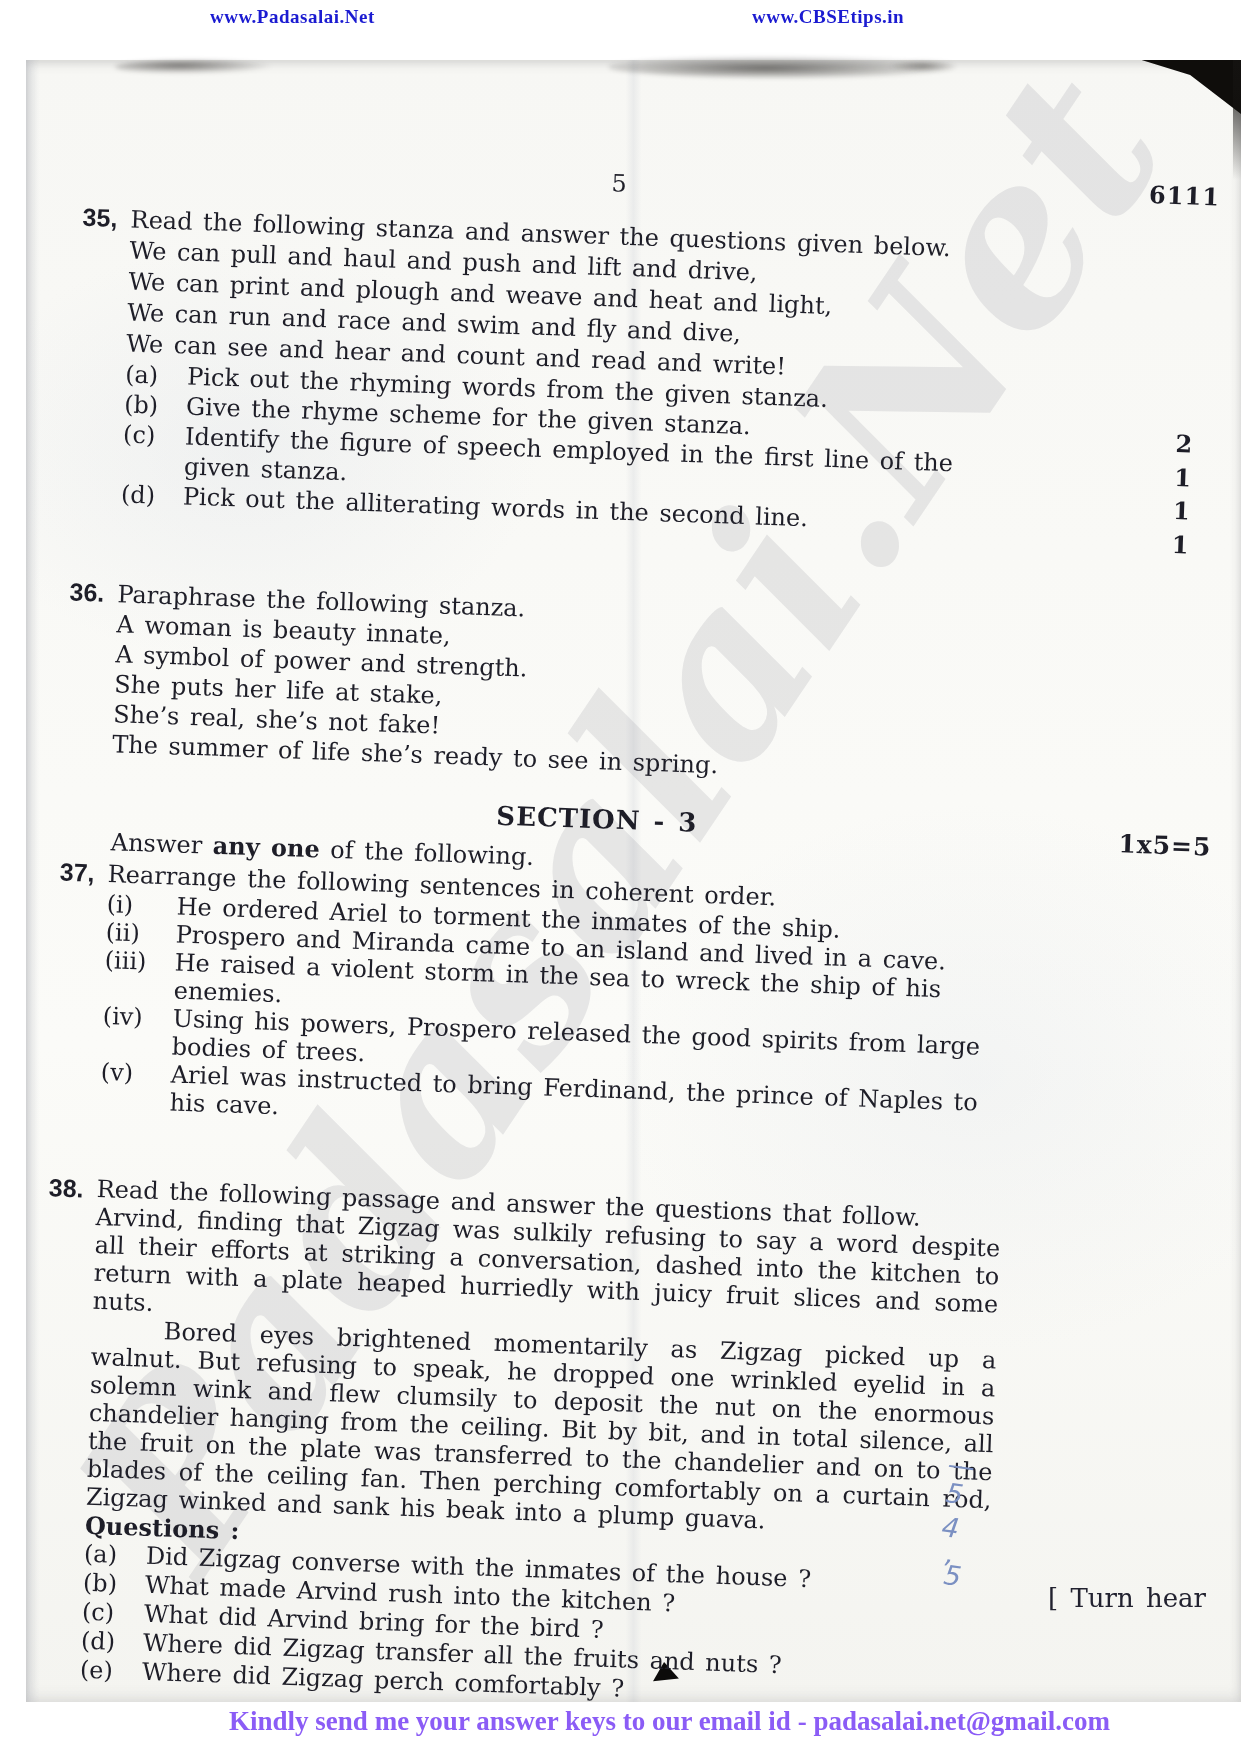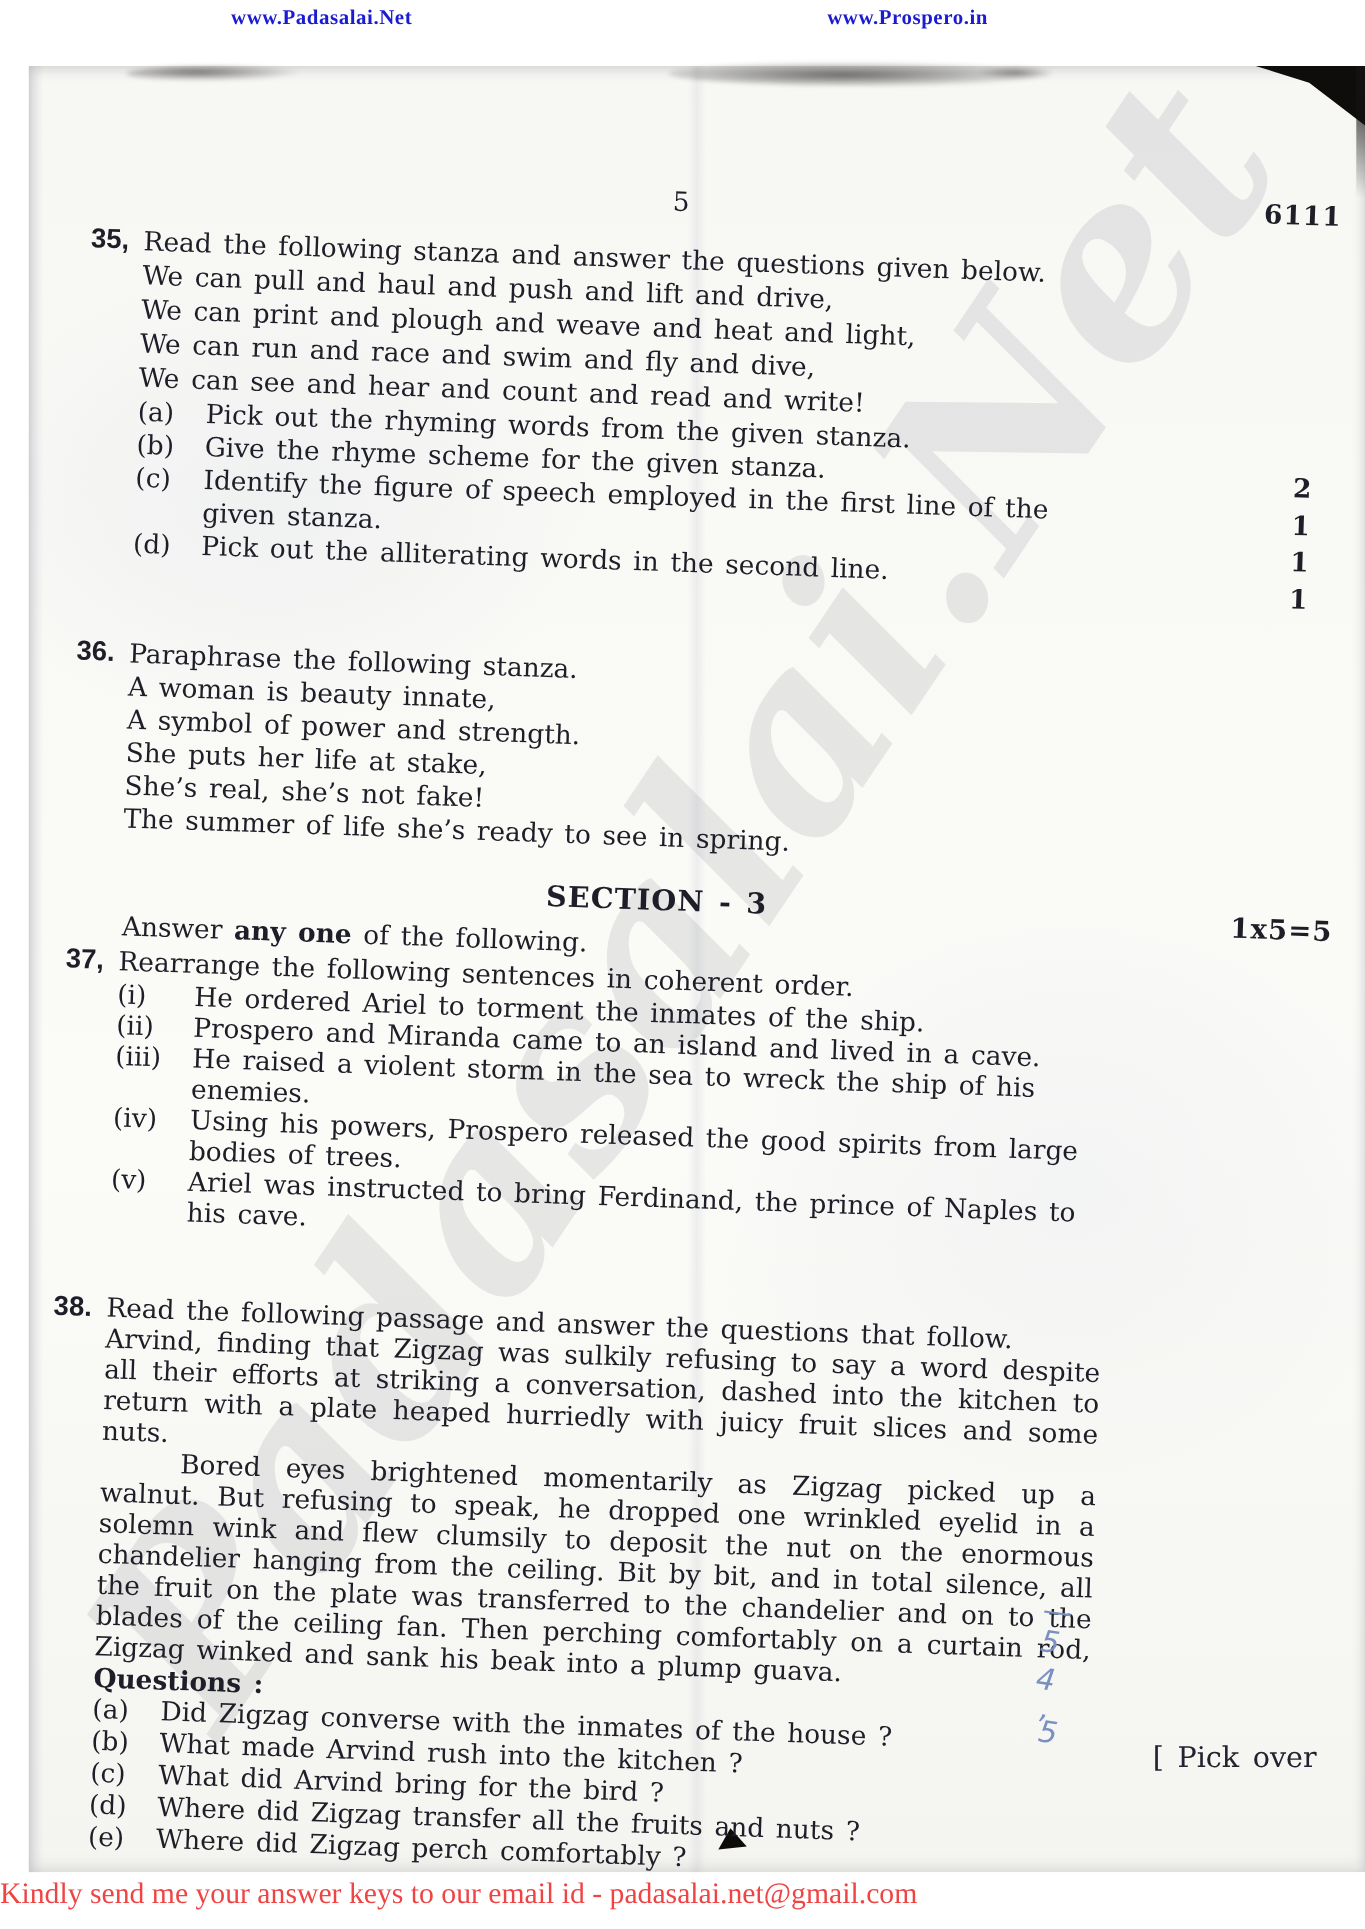--- a/index.html
+++ b/index.html
@@ -11,23 +11,23 @@
   }
   
   .weblink{
     position:absolute;top:6px;
     font-family:"Liberation Serif",serif;font-weight:bold;font-size:19px;
     color:#1b1bd1;letter-spacing:.5px;white-space:nowrap;
   }
   .weblink.left{left:210px;}
   .weblink.right{left:752px;}
   .footer-note{
-    position:absolute;top:1706px;left:0;width:1110px;text-align:left;
-    font-family:"Liberation Serif",serif;font-weight:normal;font-size:27px;
-    color:#ef4444;white-space:nowrap;
+    position:absolute;top:1706px;left:0;width:1110px;text-align:right;
+    font-family:"Liberation Serif",serif;font-weight:bold;font-size:27px;
+    color:#8b5cf6;white-space:nowrap;
   }
   
   .paper{
     position:absolute;left:26px;top:60px;width:1215px;height:1642px;
     background:
       radial-gradient(ellipse 420px 300px at 18% 24%, rgba(222,226,232,.35), rgba(0,0,0,0) 70%),
       radial-gradient(ellipse 500px 380px at 78% 62%, rgba(224,228,233,.30), rgba(0,0,0,0) 72%),
       linear-gradient(90deg, rgba(205,208,214,.45) 0px, rgba(0,0,0,0) 14px),
       linear-gradient(90deg, rgba(0,0,0,0) calc(50% - 8px), rgba(210,213,218,.35) 50%, rgba(0,0,0,0) calc(50% + 8px)),
       linear-gradient(#f7f7f4, #fbfbf8 60%, #f4f4f0);
@@ -102,21 +102,21 @@
     position:absolute;font-family:"DejaVu Sans","Liberation Sans",sans-serif;
     color:#7b90c2;font-size:27px;font-style:italic;transform:rotate(8deg);
   }
   
   .turn-over{position:absolute;left:1048px;top:1583px;font-size:26px;color:#222230;word-spacing:4px;}
 </style>
 </head>
 <body>
 
 <div class="weblink left">www.Padasalai.Net</div>
-<div class="weblink right">www.Prospero.in</div>
+<div class="weblink right">www.CBSEtips.in</div>
 
 <div class="paper"></div>
 <div class="corner-tr"></div>
 <div class="edge-r"></div>
 <div class="smudge a"></div>
 <div class="smudge b"></div>
 <div class="smudge c"></div>
 <div class="tri-bottom"></div>
 
 <div class="watermark">Padasalai.Net</div>
@@ -236,15 +236,15 @@
     </div>
   </div>
 </div>
 
 <div class="hand" style="left:948px;top:1450px">—</div>
 <div class="hand" style="left:946px;top:1478px">5</div>
 <div class="hand" style="left:942px;top:1512px">4</div>
 <div class="hand" style="left:946px;top:1538px">,</div>
 <div class="hand" style="left:944px;top:1560px">5</div>
 
-<div class="turn-over">[ Pick over</div>
+<div class="turn-over">[ Turn hear</div>
 
 <div class="footer-note">Kindly send me your answer keys to our email id - padasalai.net@gmail.com</div>
 
 </body></html>

